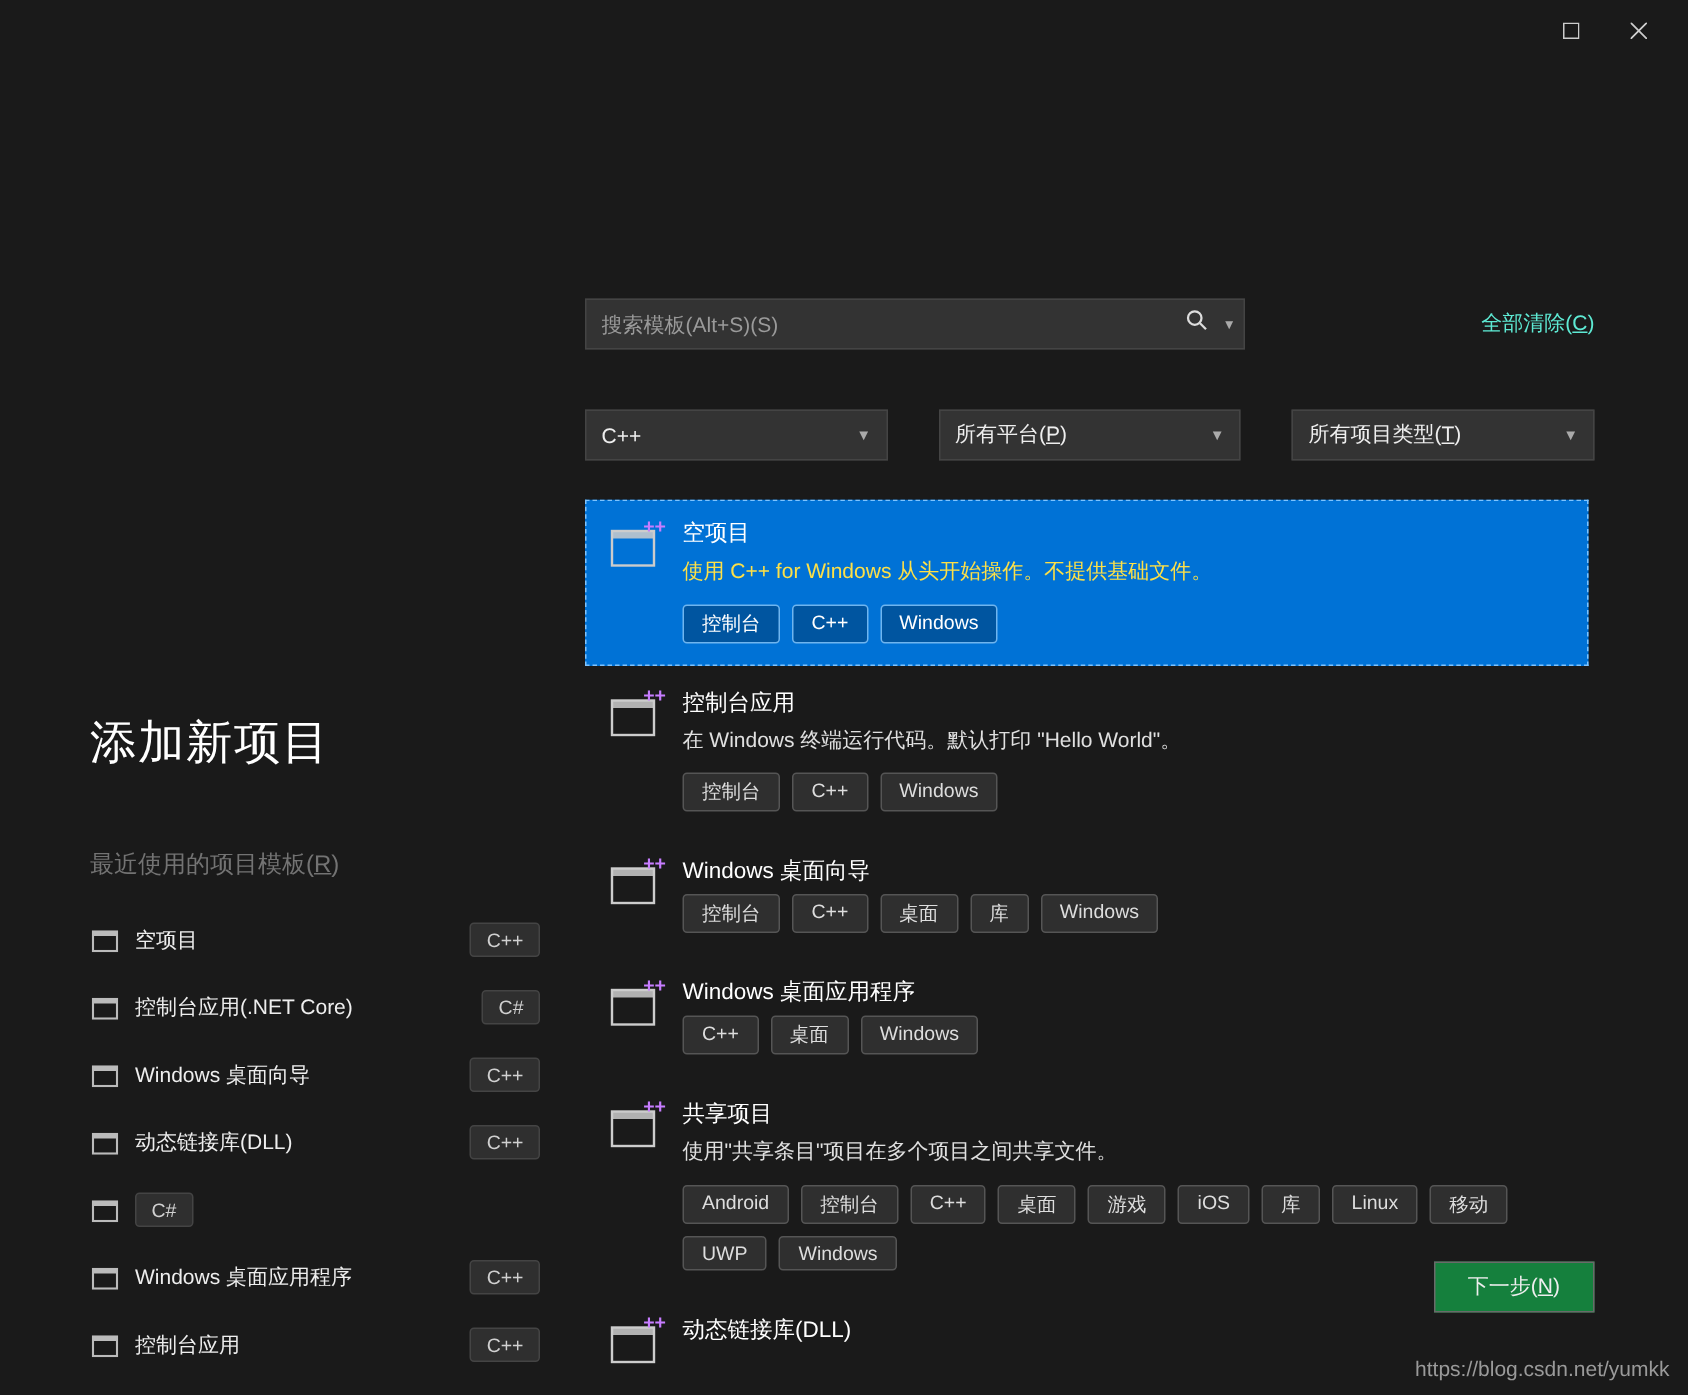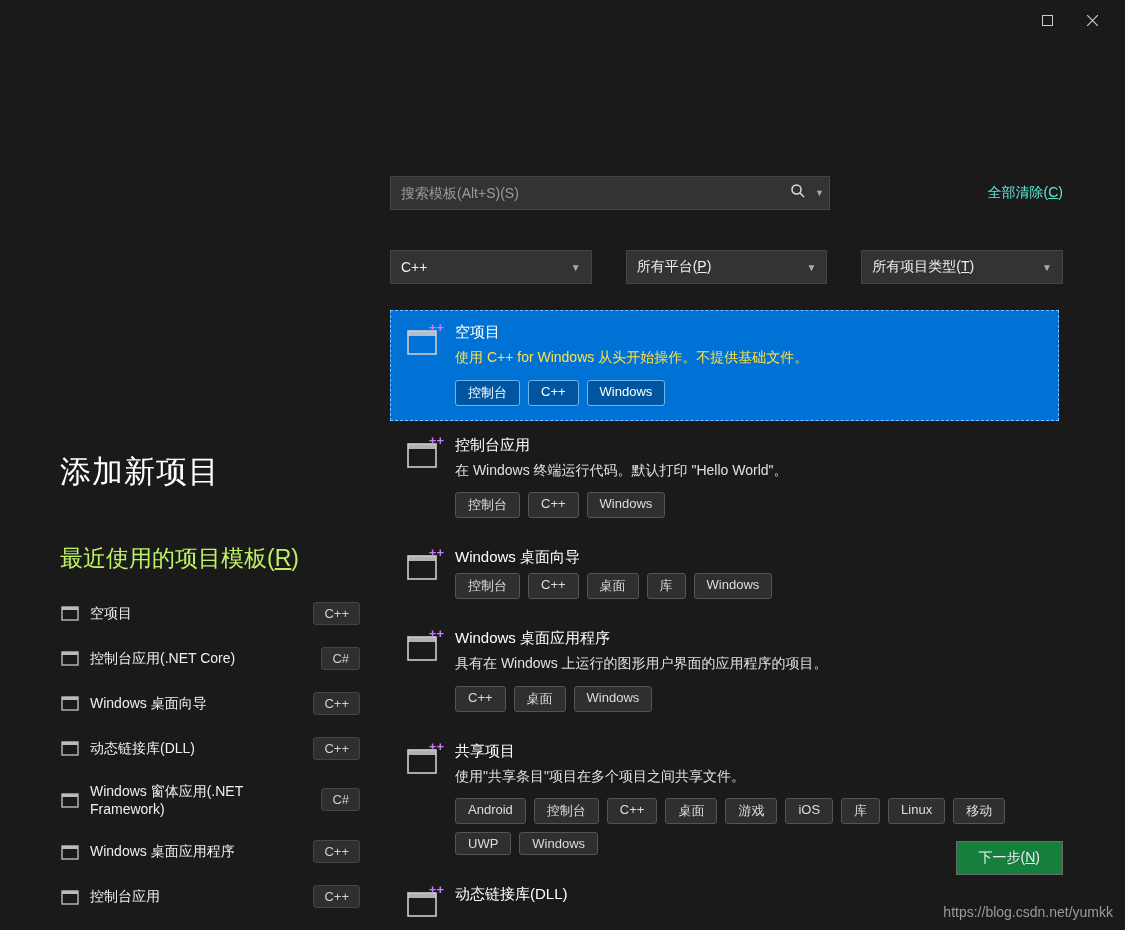--- a/index.html
+++ b/index.html
@@ -39,22 +39,22 @@
     padding: 15px 30px 0 60px;
   }
   .dialog-title {
     font-size: 31px;
     font-weight: 400;
     color: #fff;
     margin-bottom: 50px;
     letter-spacing: 1px;
   }
   .recent-heading {
-    font-size: 23px;
-    color: #bef264;
+    font-size: 16px;
+    color: #737373;
     margin-bottom: 28px;
     font-weight: 400;
   }
   .recent-heading u { text-decoration: underline; }
 
   .recent-item {
     display: flex;
     align-items: center;
     gap: 10px;
     margin-bottom: 22px;
@@ -283,21 +283,20 @@
           <span class="recent-label">动态链接库(DLL)</span>
           <span class="recent-lang">C++</span>
         </div>
         <div class="recent-item">
           <span class="recent-icon">
             <svg width="20" height="20" viewBox="0 0 20 20">
               <rect x="2" y="4" width="16" height="13" fill="none" stroke="#bbb" stroke-width="1.4"></rect>
               <rect x="2" y="4" width="16" height="3" fill="#bbb"></rect>
             </svg>
           </span>
-          <span class="recent-label">Windows 窗体应用(.NET Framework)</span>
           <span class="recent-lang">C#</span>
         </div>
         <div class="recent-item">
           <span class="recent-icon">
             <svg width="20" height="20" viewBox="0 0 20 20">
               <rect x="2" y="4" width="16" height="13" fill="none" stroke="#bbb" stroke-width="1.4"></rect>
               <rect x="2" y="4" width="16" height="3" fill="#bbb"></rect>
             </svg>
           </span>
           <span class="recent-label">Windows 桌面应用程序</span>
@@ -395,21 +394,20 @@
             </div>
           </div>
         </div>
         <div class="tmpl-card">
           <div class="tmpl-icon"><svg width="34" height="34" viewBox="0 0 34 34">
               <rect x="3" y="6" width="28" height="23" fill="none" stroke="#ccc" stroke-width="1.6"></rect>
               <rect x="3" y="6" width="28" height="5" fill="#ccc" opacity="0.85"></rect>
             </svg><span class="plus">++</span></div>
           <div style="flex: 1 1 0%;">
             <div class="tmpl-title">Windows 桌面应用程序</div>
-            <div class="tmpl-desc">具有在 Windows 上运行的图形用户界面的应用程序的项目。</div>
             <div class="tmpl-tags">
               <span class="tag">C++</span>
               <span class="tag">桌面</span>
               <span class="tag">Windows</span>
             </div>
           </div>
         </div>
         <div class="tmpl-card">
           <div class="tmpl-icon"><svg width="34" height="34" viewBox="0 0 34 34">
               <rect x="3" y="6" width="28" height="23" fill="none" stroke="#ccc" stroke-width="1.6"></rect>

